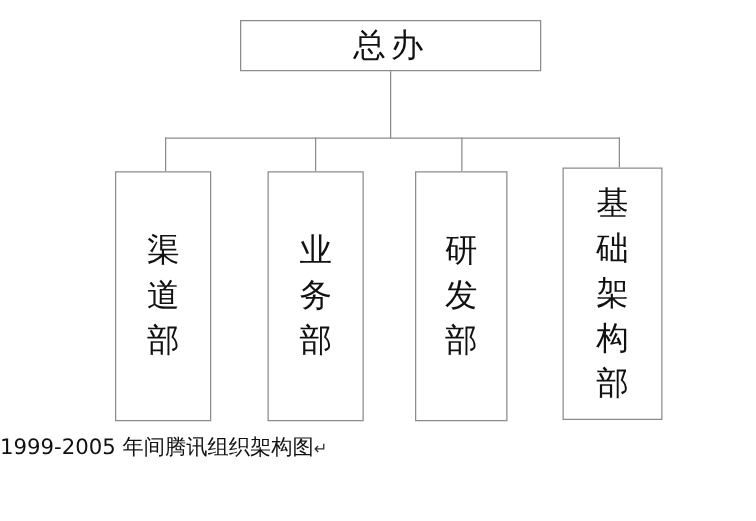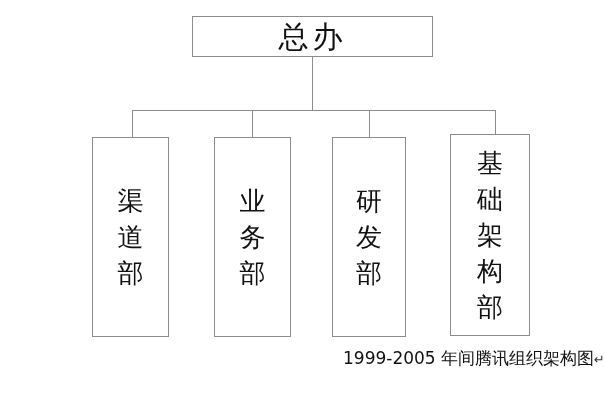--- a/index.html
+++ b/index.html
@@ -38,21 +38,21 @@
 
   
   #root-node {
     left: 192px;
     top: 16px;
     width: 241px;
     height: 41px;
   }
   #root-node .node-label {
     top: 4px;
-    font-size: 30px;
+    font-size: 26px;
     line-height: 32px;
     letter-spacing: 4px;
   }
 
   
   .dept .node-label {
     top: 0;
     bottom: 0;
     display: flex;
     flex-direction: column;
@@ -84,21 +84,21 @@
   #drop-1      { left: 252px; top: 110px; height: 27px; }
   #drop-2      { left: 369px; top: 110px; height: 27px; }
   #drop-3      { left: 495px; top: 110px; height: 24px; }
 
   
   #caption {
     position: absolute;
     left: 0;
     right: 0;
     top: 346px;
-    text-align: right;
+    text-align: left;
     color: #111111;
     font-family: "DejaVu Sans", "Liberation Sans", sans-serif;
     font-size: 17px;
     line-height: 24px;
     white-space: pre;
   }
   #caption .pilcrow {
     font-size: 13px;
     color: #333333;
   }

